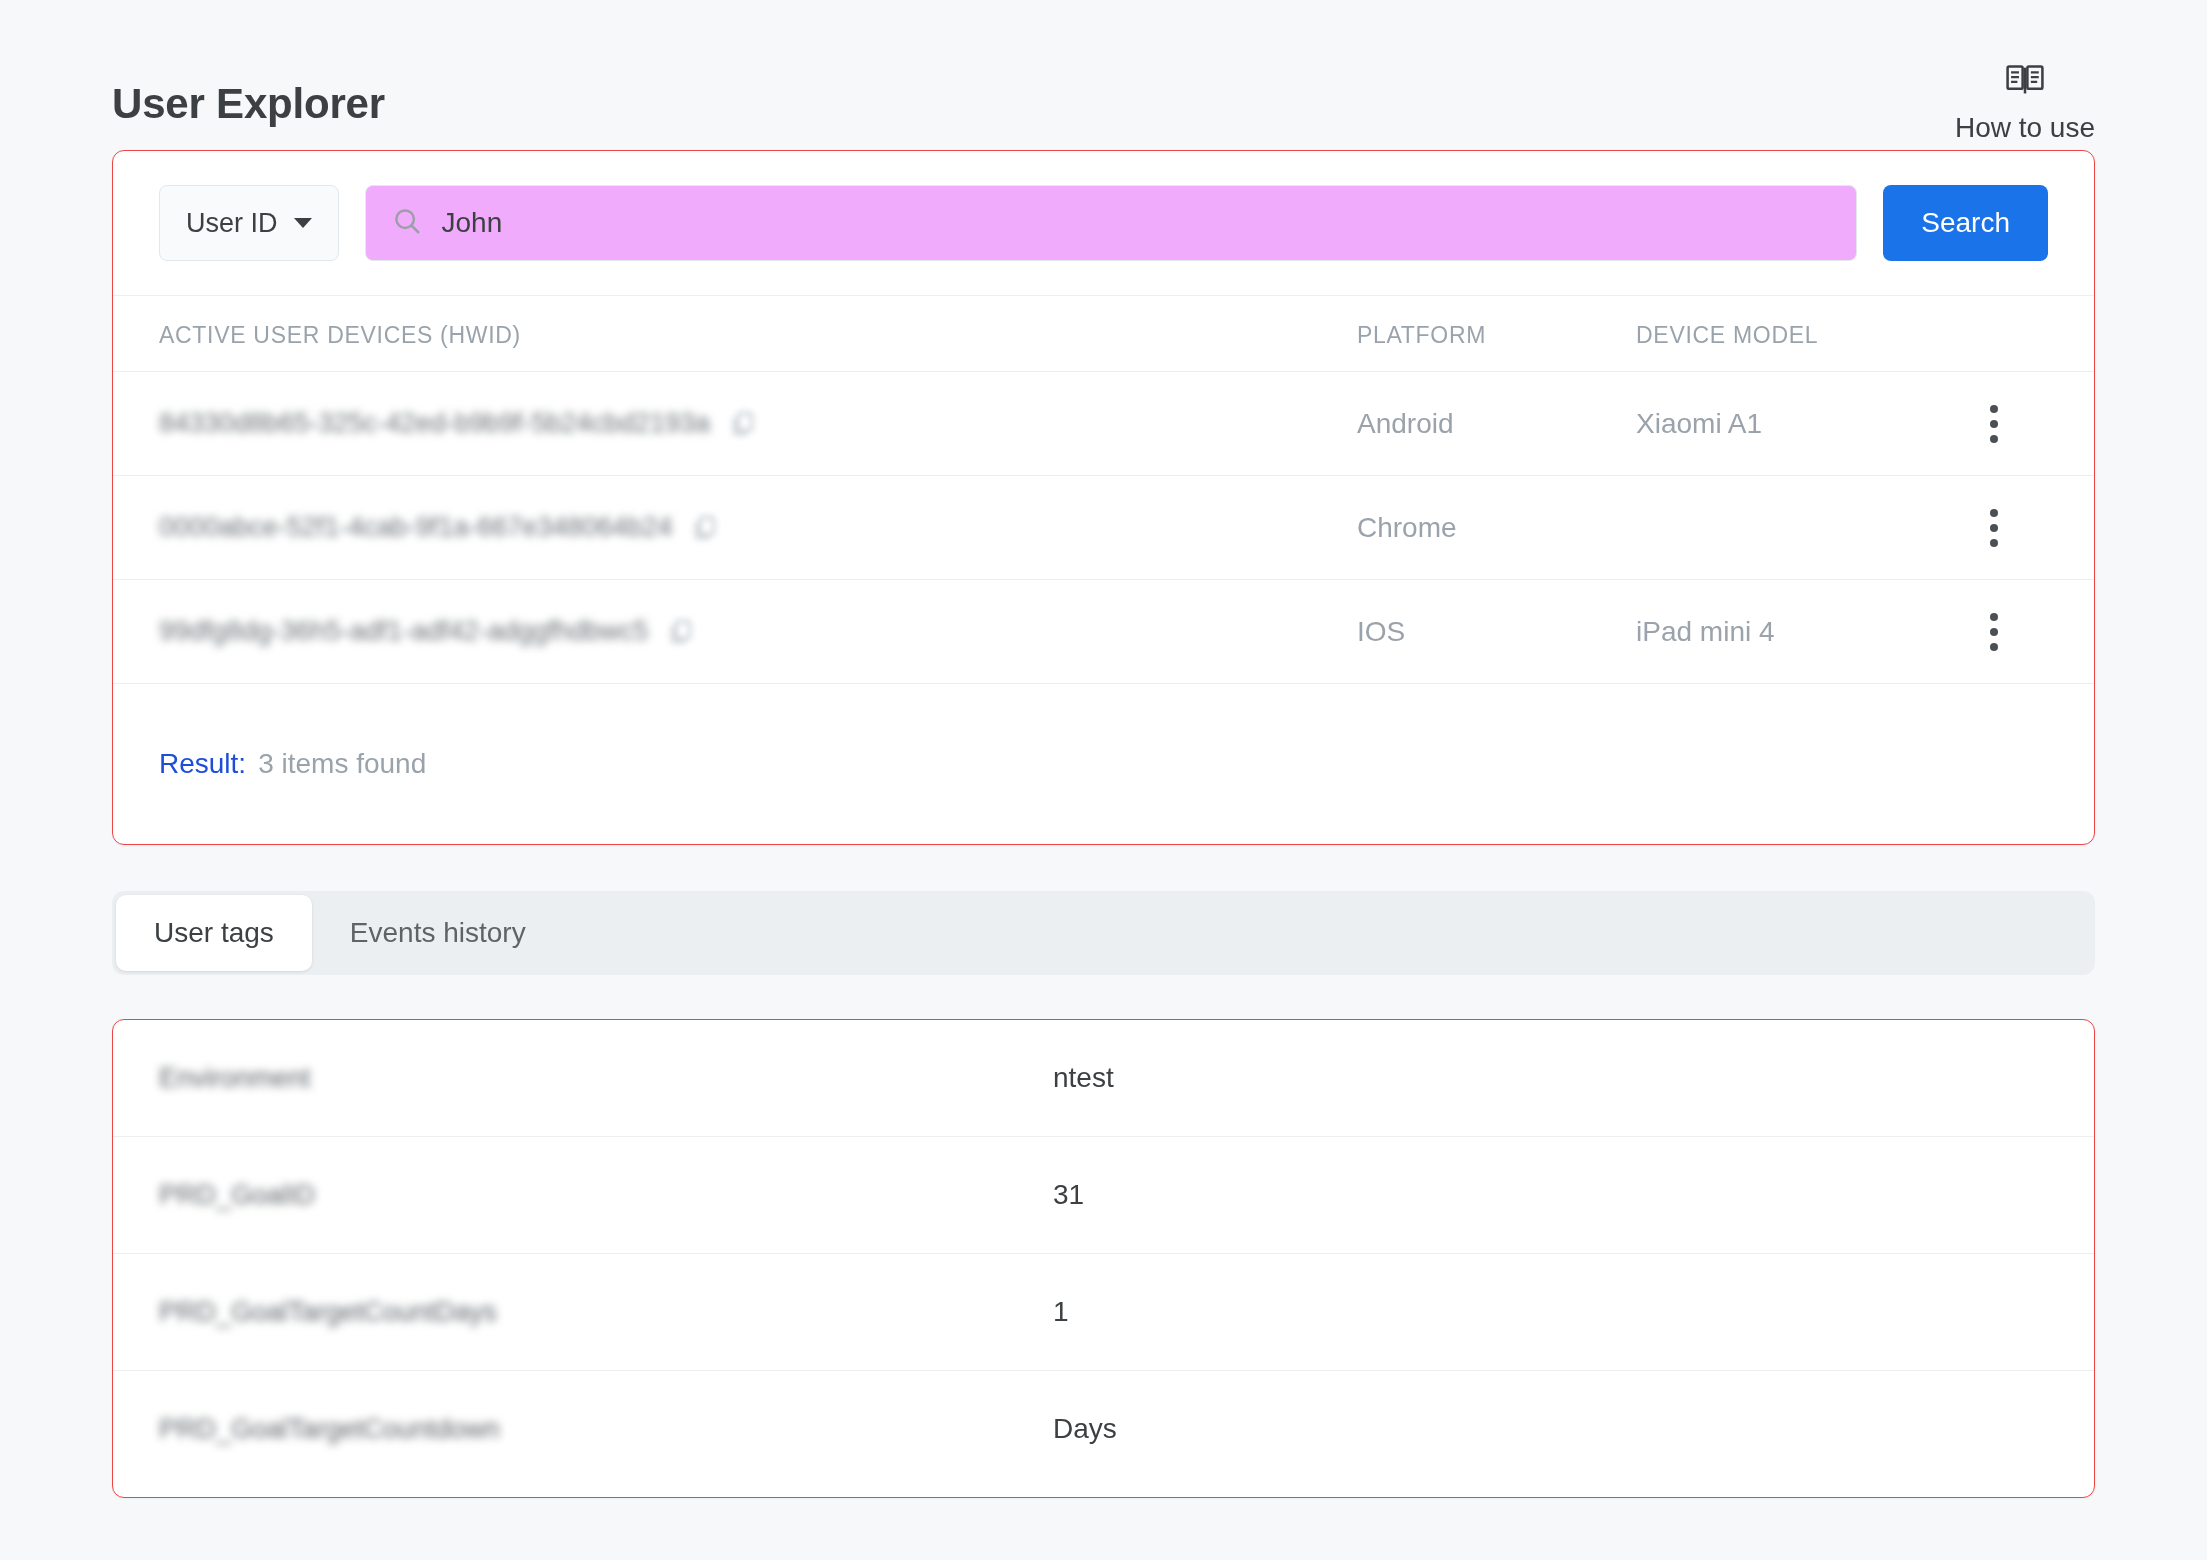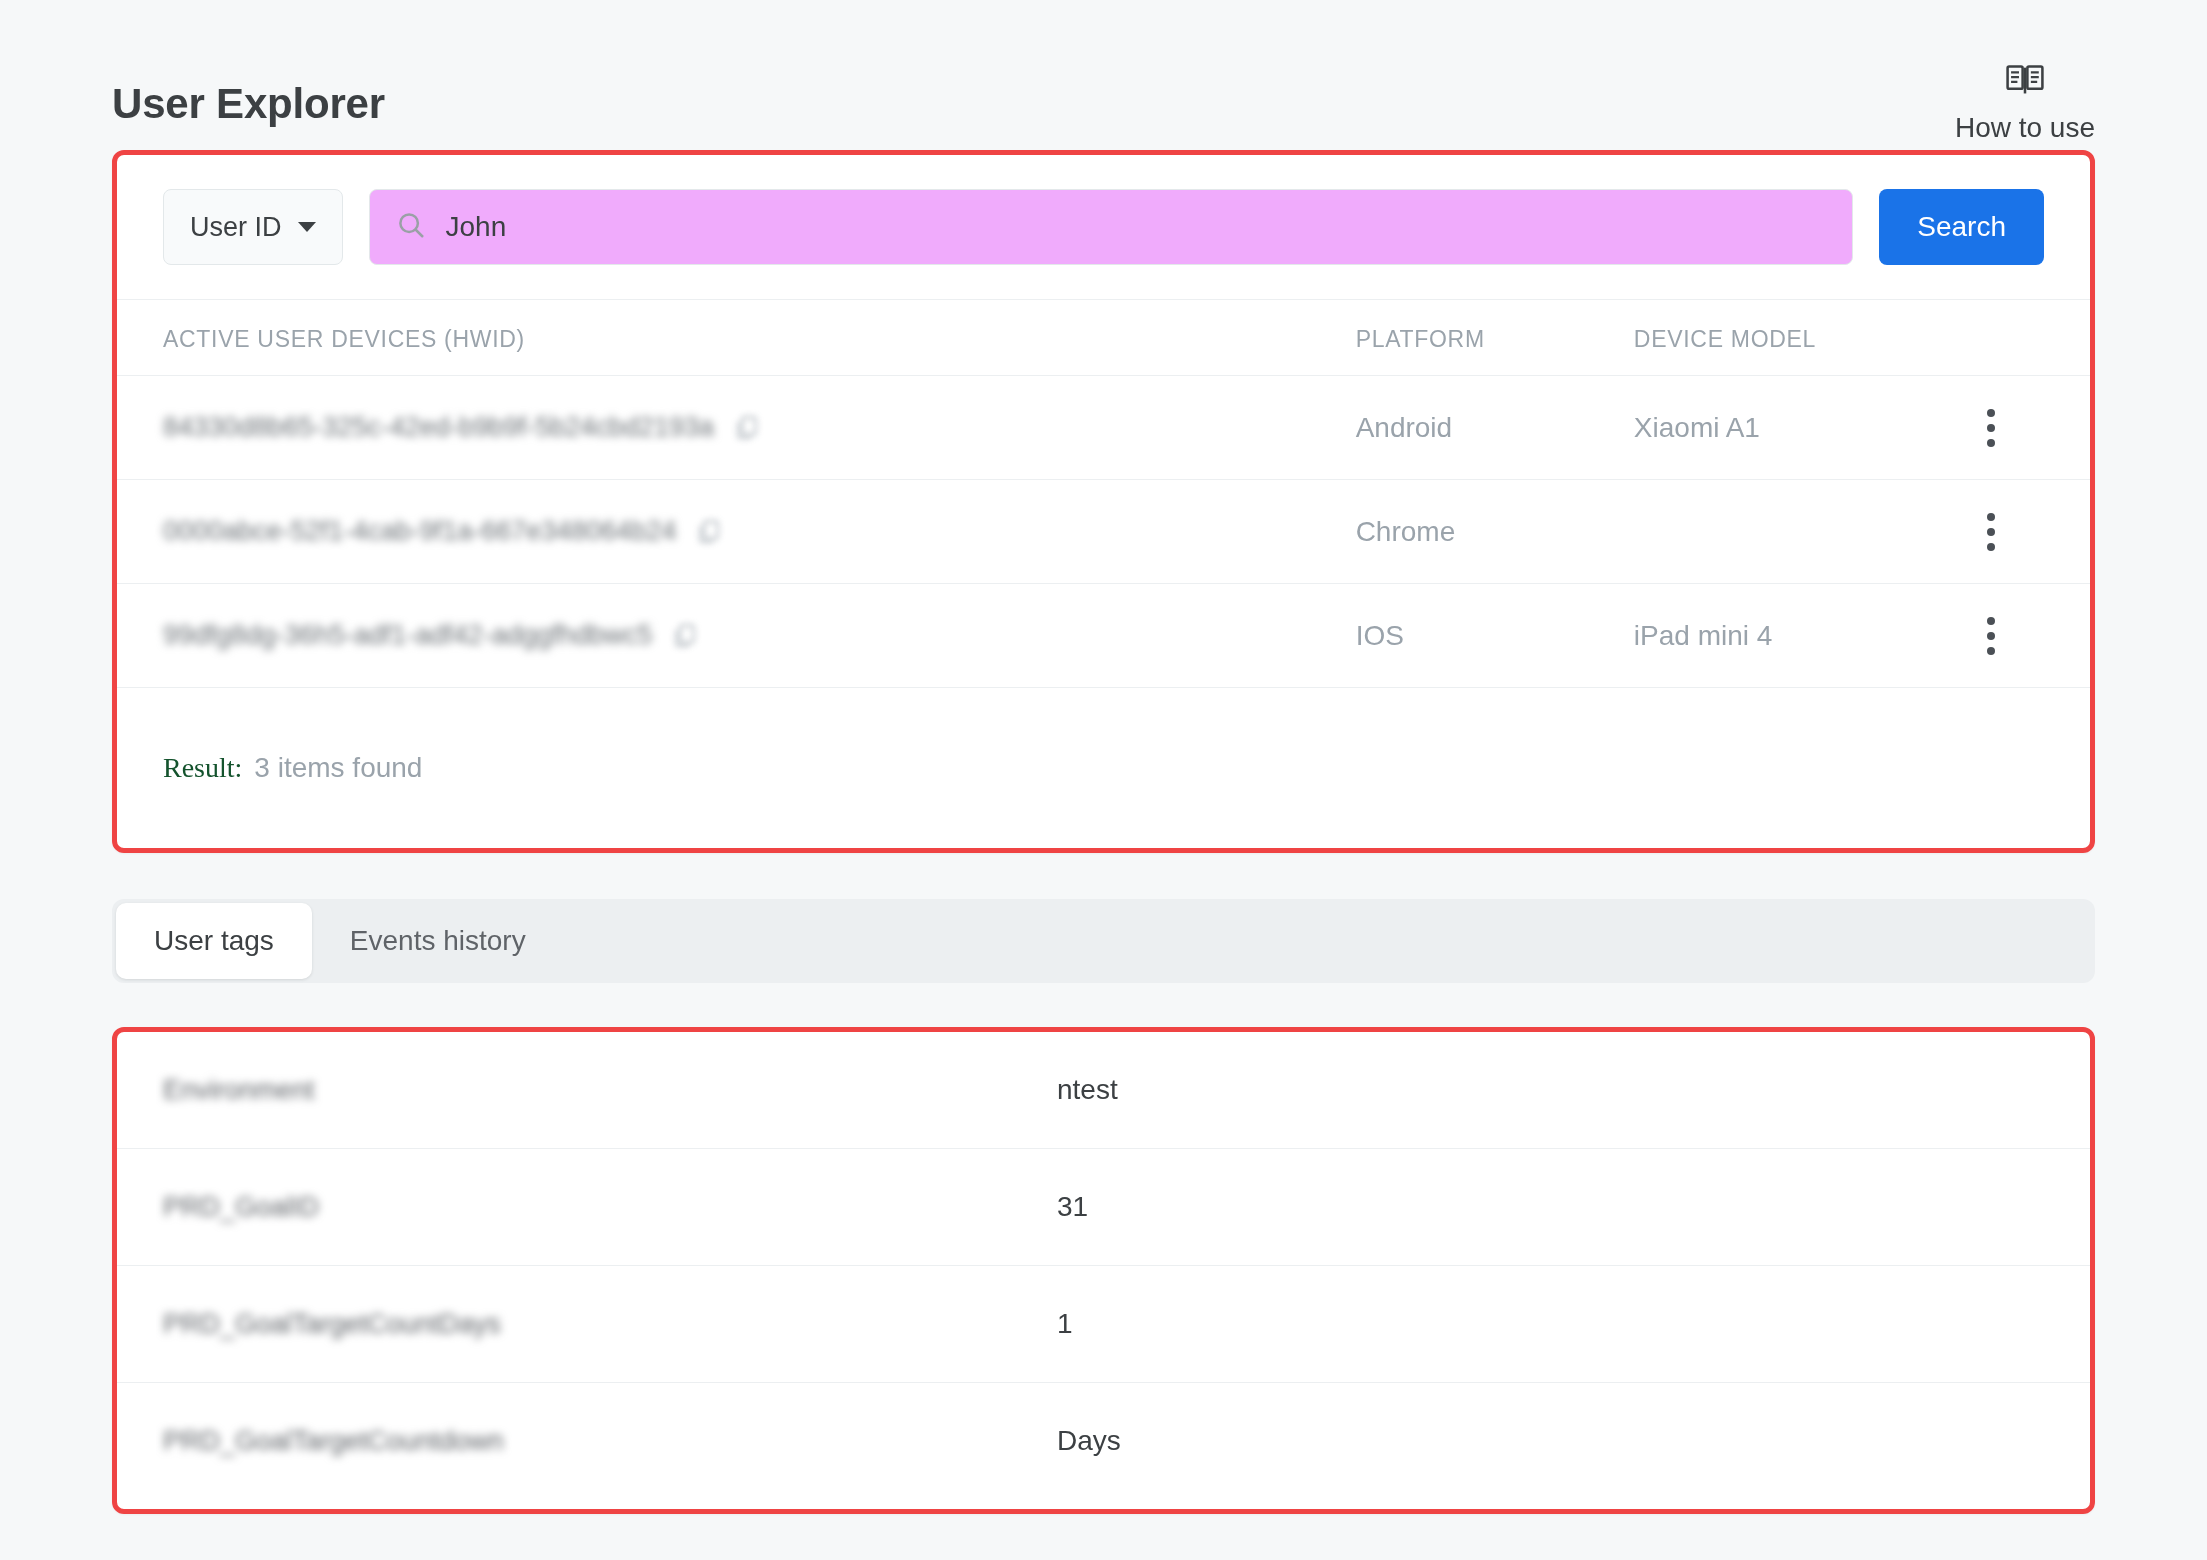--- a/index.html
+++ b/index.html
@@ -44,21 +44,21 @@
   }
   .how-to-use-label {
     font-size: 28px;
     color: #3c4043;
   }
   .book-icon { display: block; }
 
   
   .card {
     background: #ffffff;
-    border: 5px solid #ef4444;
+    border: 1px solid #ef4444;
     border-radius: 12px;
     box-shadow: 0 1px 2px rgba(60,64,67,0.05);
   }
 
   
   .search-card { margin-top: 0; }
 
   .search-row {
     display: flex;
     align-items: center;
@@ -184,21 +184,21 @@
     background: #4b5056;
     display: block;
   }
 
   .result-row {
     display: flex;
     align-items: center;
     gap: 12px;
     padding: 64px 46px 64px 46px;
   }
-  .result-label { font-size: 28px; color: #14532d; font-family: Liberation Serif, serif; }
+  .result-label { font-size: 28px; color: #1d4ed8; }
   .result-value { font-size: 28px; color: #9aa3ab; }
 
   
   .tabs-bar {
     margin-top: 46px;
     background: #eceff1;
     border-radius: 12px;
     height: 84px;
     display: flex;
     align-items: center;

